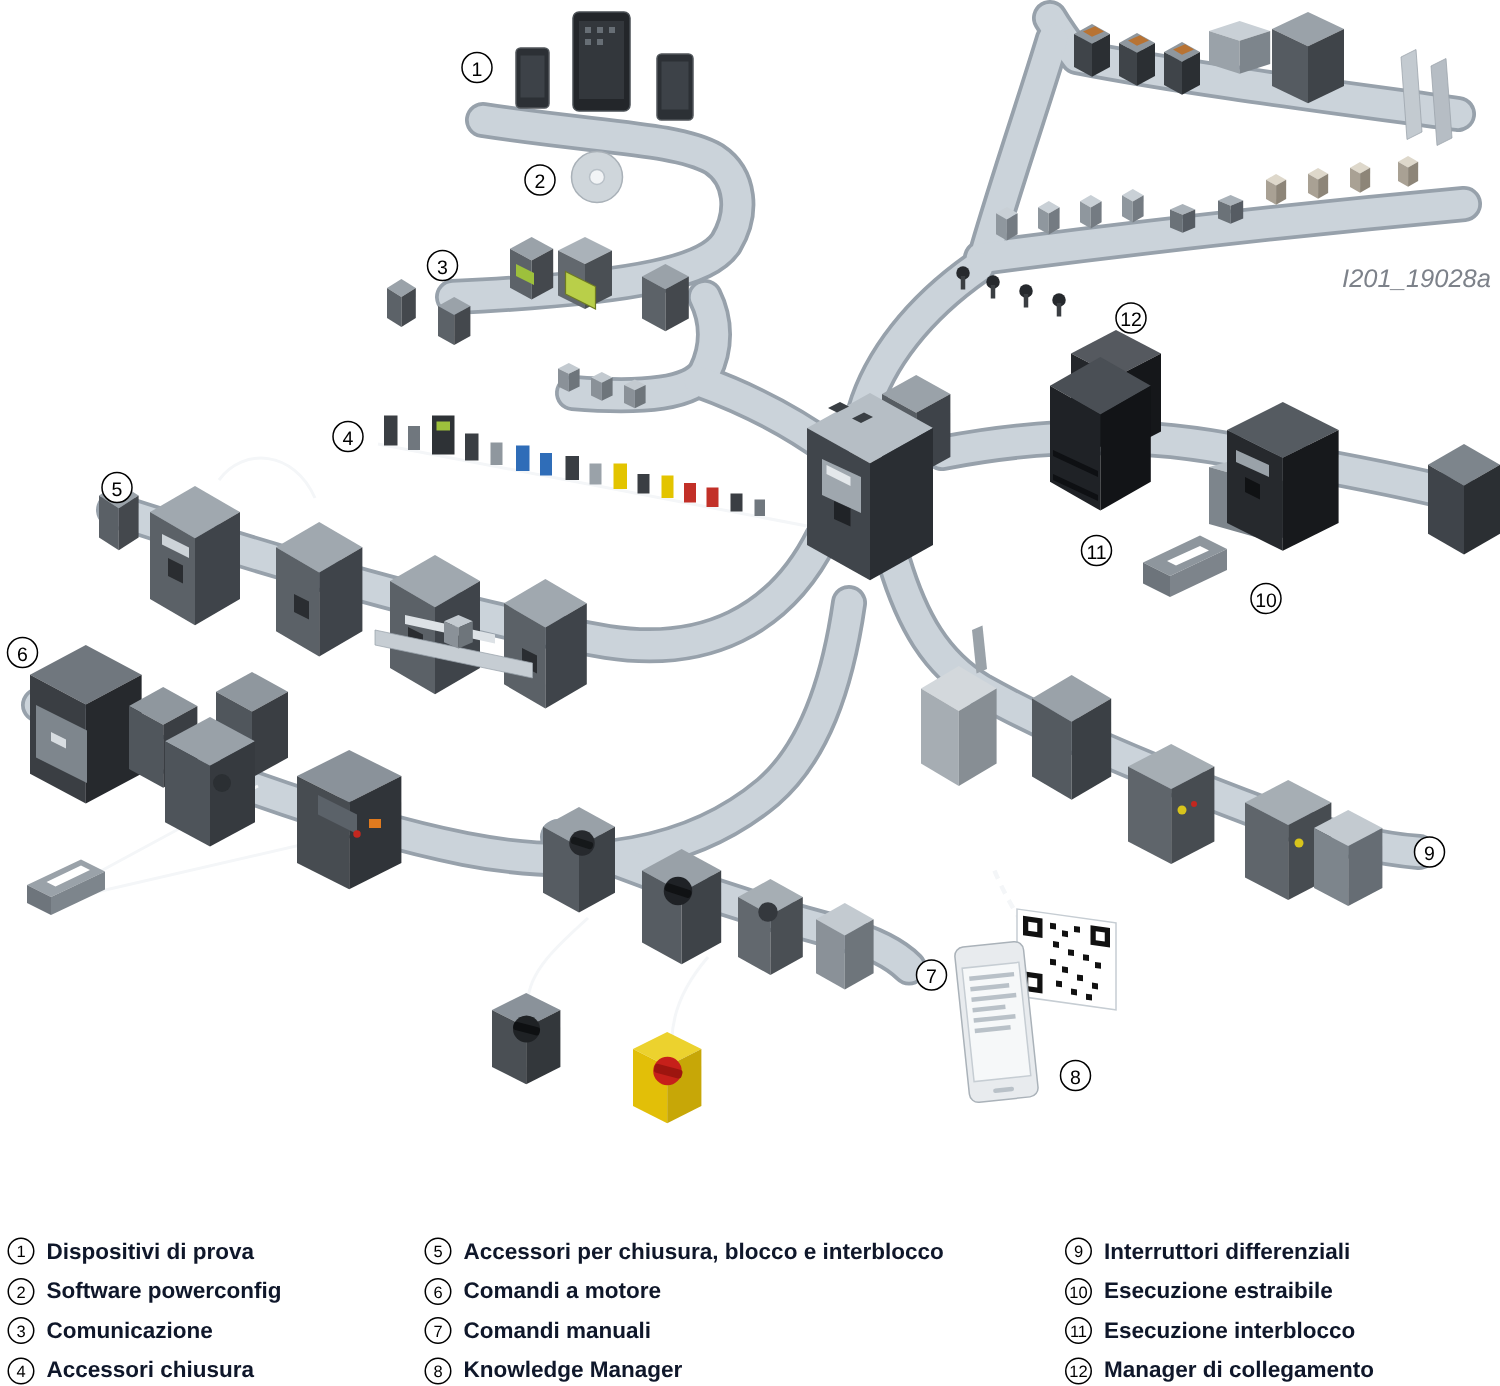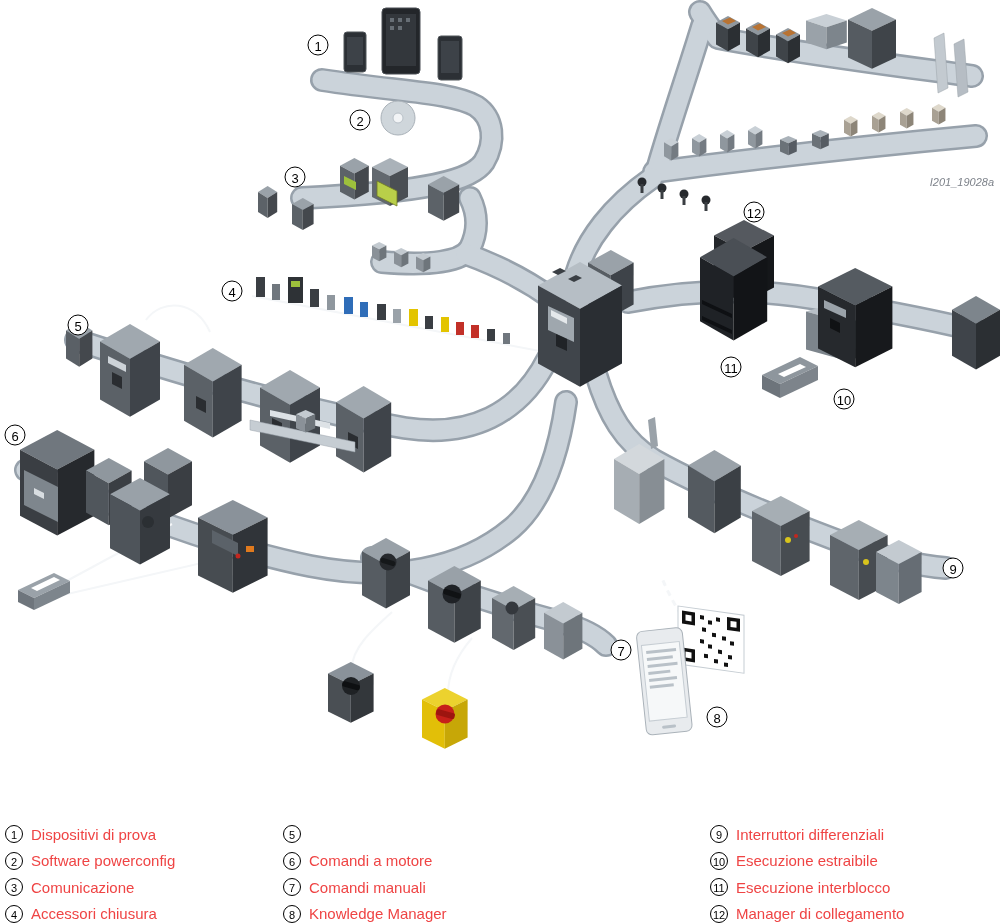--- a/index.html
+++ b/index.html
@@ -17,35 +17,35 @@
 
   
   .callout{
     position:absolute;width:21px;height:21px;border:1.5px solid #000;border-radius:50%;
     background:#fff;color:#000;font-size:13px;line-height:21px;text-align:center;
     transform:translate(-50%,-50%);box-sizing:border-box;
   }
 
   .watermark{
     position:absolute;top:176px;right:6px;color:#7d828a;
-    font-size:11px;font-style:italic;
+    font-size:17px;font-style:italic;
   }
 
   
   .legend-col{position:absolute;top:821px;}
   .legend-col-1{left:5px;}
   .legend-col-2{left:283px;}
   .legend-col-3{left:710px;}
   .legend-item{display:flex;align-items:center;height:26.5px;}
   .lnum{
     flex:0 0 auto;width:18px;height:18px;border:1.5px solid #000;border-radius:50%;
     font-size:11px;line-height:18px;text-align:center;margin-right:8px;box-sizing:border-box;
     font-weight:400;
   }
-  .llabel{font-size:15px;font-weight:normal;color:#ef4444;white-space:nowrap;}
+  .llabel{font-size:15px;font-weight:bold;color:#0f172a;white-space:nowrap;}
 </style>
 </head>
 <body>
 
 <div class="stage">
 
   <svg class="diagram-svg" width="1000" height="820" viewBox="0 0 1000 820">
     <defs>
       <symbol id="ibox" overflow="visible">
         <polygon points="0,12 24,0 48,12 24,24" fill="var(--t,#aab3bb)"></polygon>
@@ -353,20 +353,21 @@
           <span class="llabel">Comunicazione</span>
         </div>
         <div class="legend-item">
           <span class="lnum">4</span>
           <span class="llabel">Accessori chiusura</span>
         </div>
       </div>
     <div class="legend-col legend-col-2">
         <div class="legend-item">
           <span class="lnum">5</span>
+          <span class="llabel">Accessori per chiusura, blocco e interblocco</span>
         </div>
         <div class="legend-item">
           <span class="lnum">6</span>
           <span class="llabel">Comandi a motore</span>
         </div>
         <div class="legend-item">
           <span class="lnum">7</span>
           <span class="llabel">Comandi manuali</span>
         </div>
         <div class="legend-item">

